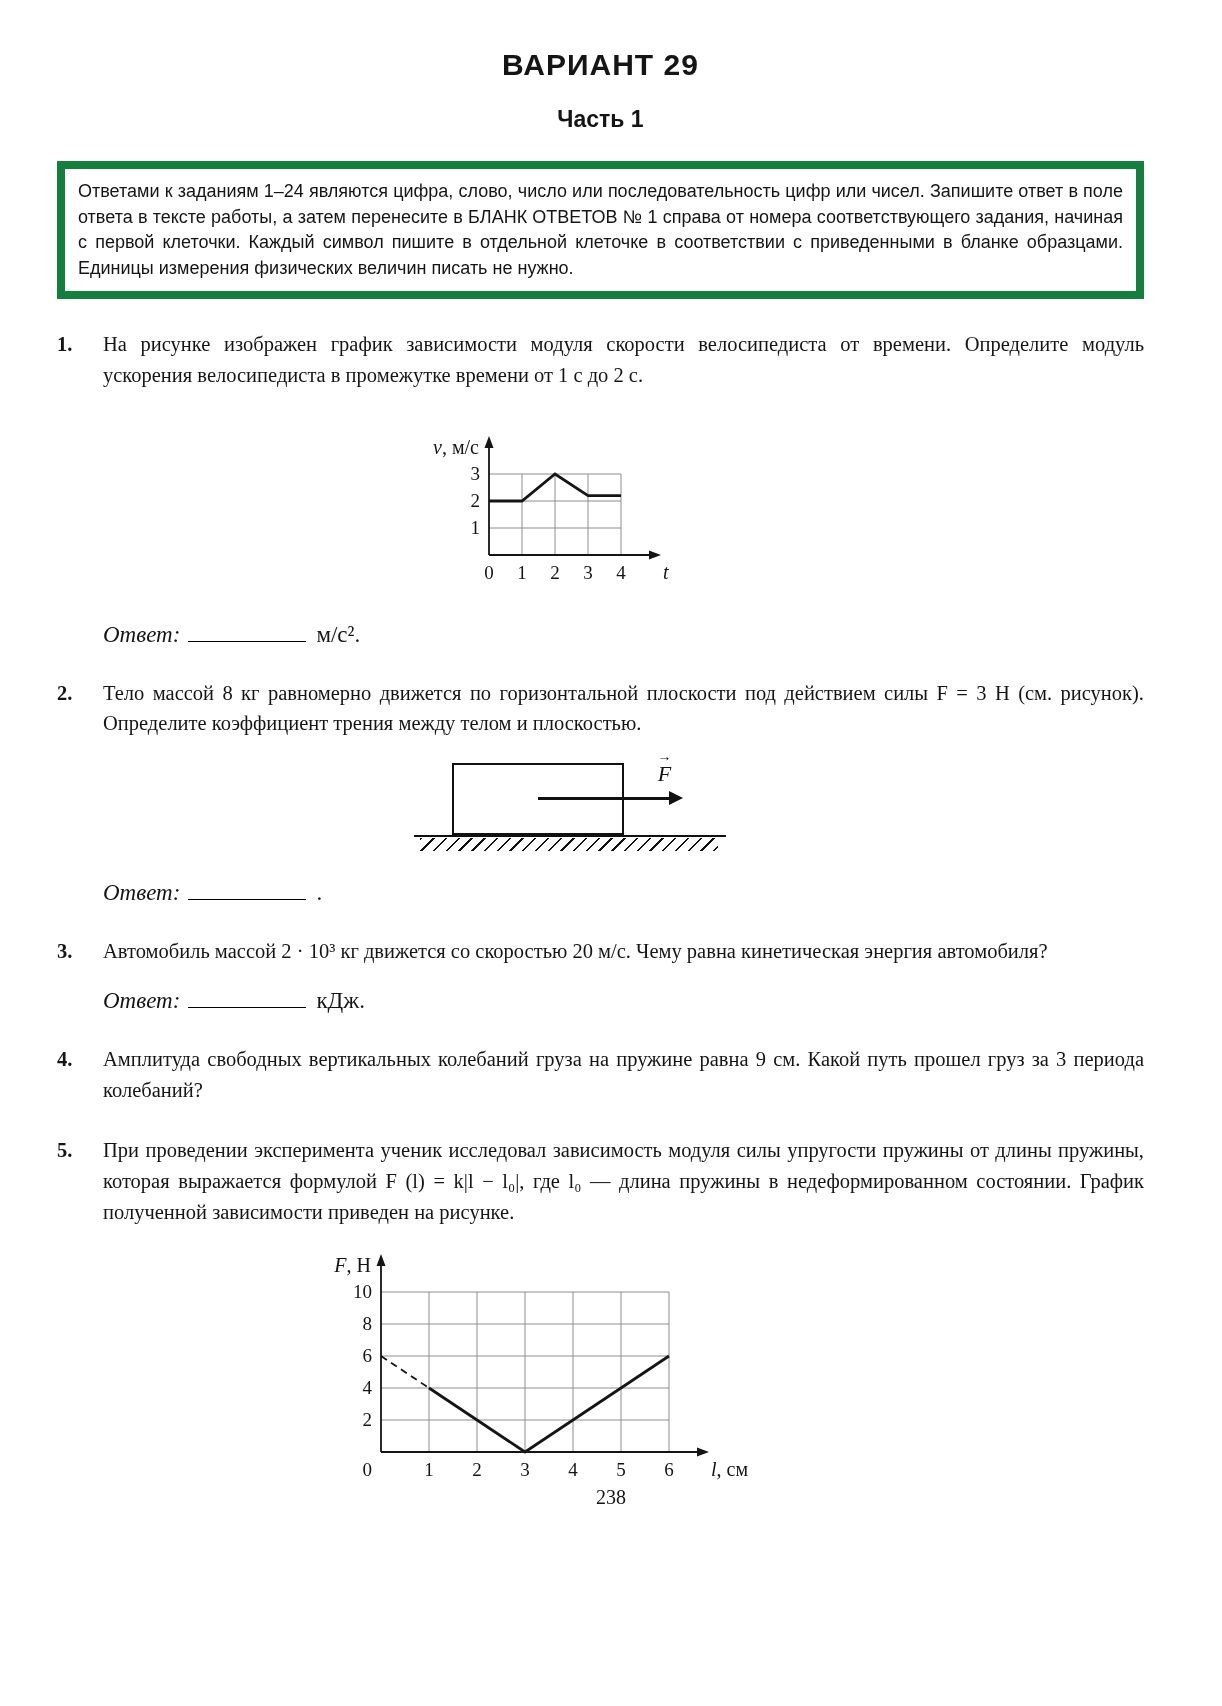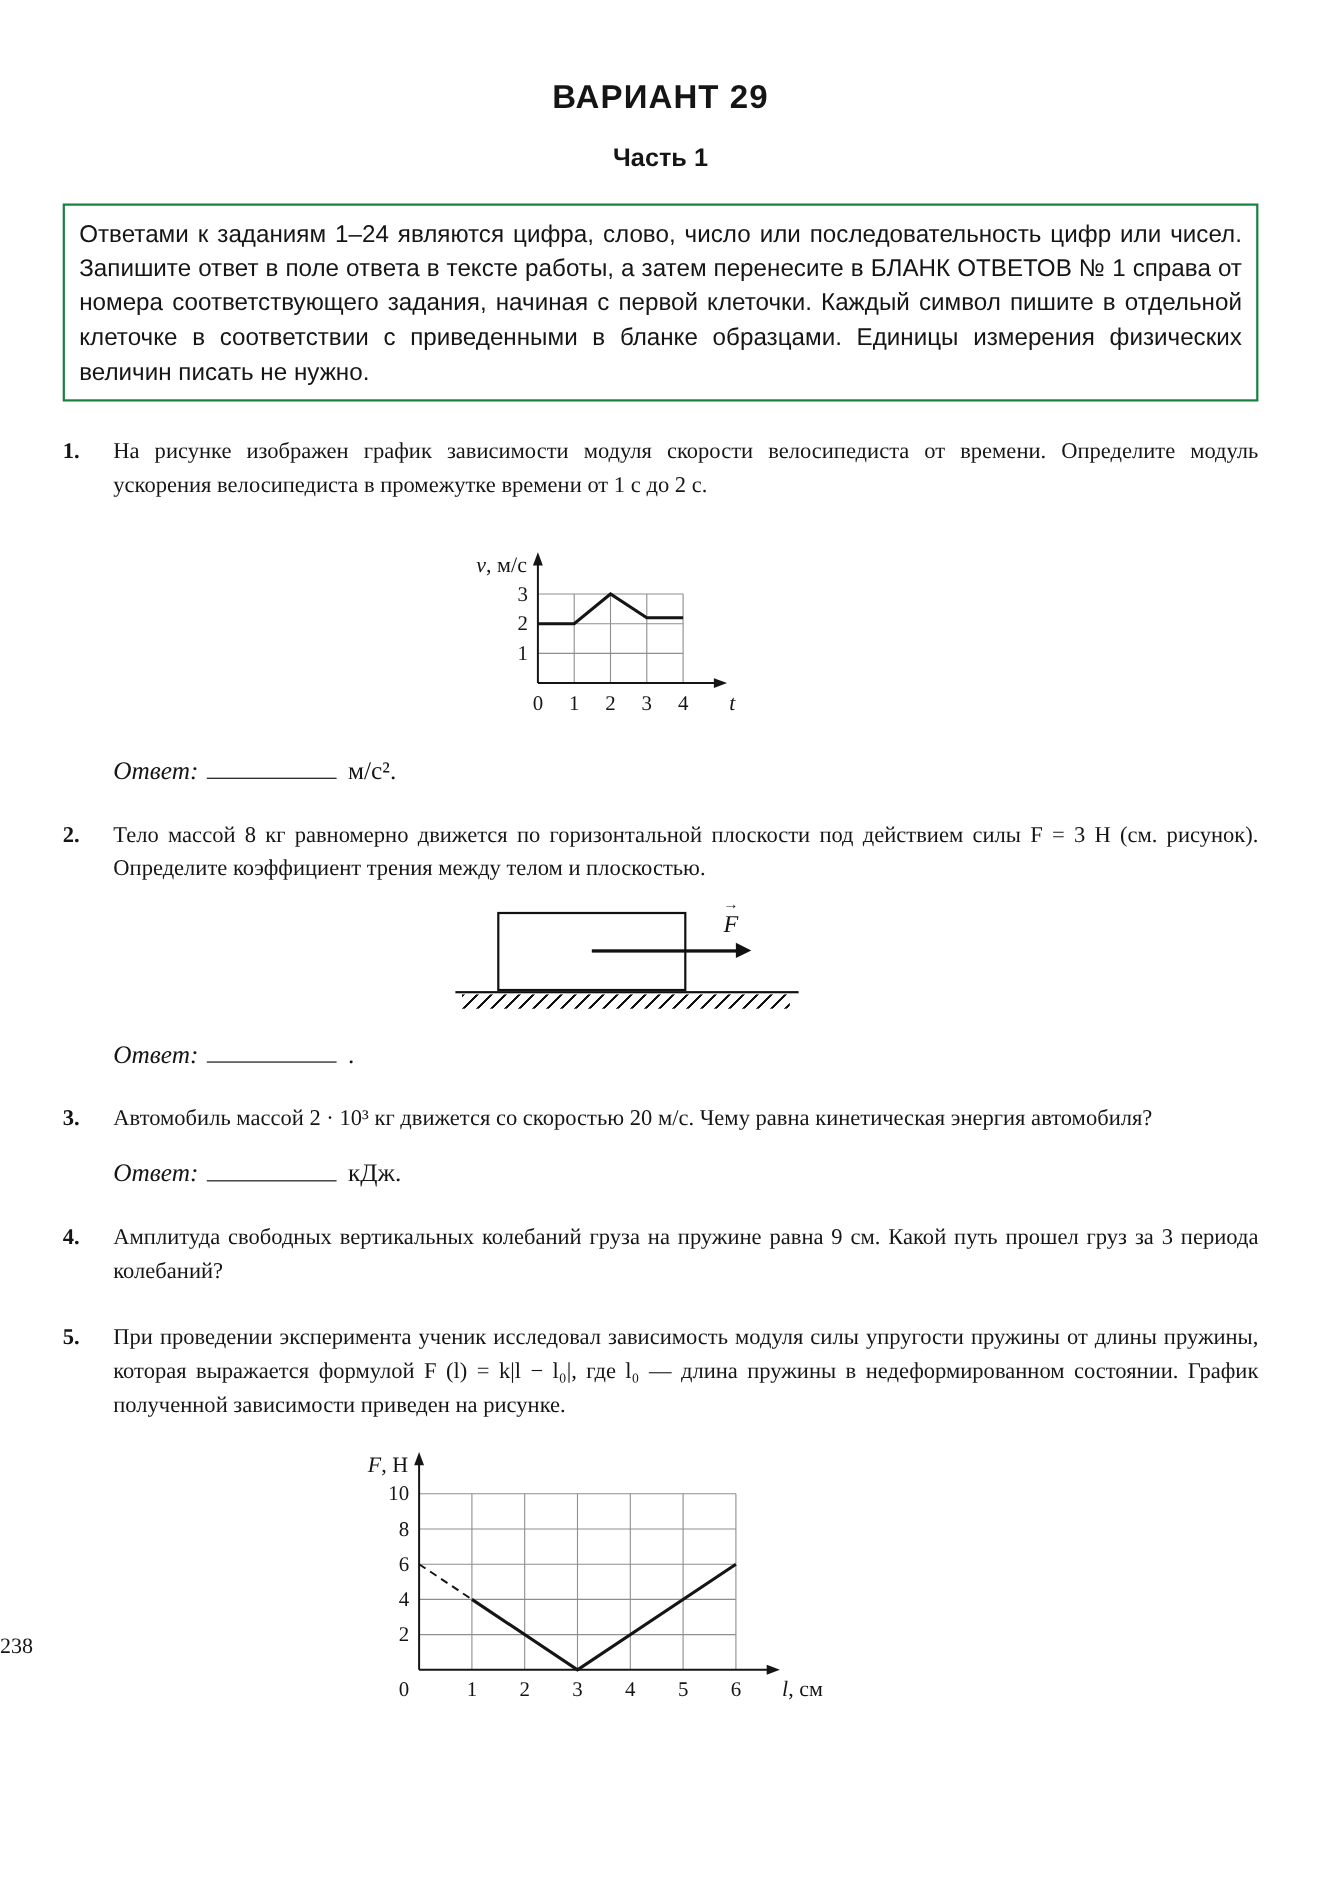--- a/index.html
+++ b/index.html
@@ -2,32 +2,32 @@
 <html><head>
 <meta charset="utf-8">
 <style>
   *{margin:0;padding:0;box-sizing:border-box;}
   html,body{background:#ffffff;}
   body{
     width:1222px;height:1706px;position:relative;
     font-family:"Liberation Serif",serif;color:#151515;
     -webkit-font-smoothing:antialiased;
   }
-  .page{padding:72px 78px 0 57px;}
+  .page{padding:48px 78px 0 57px;}
   .title{
     text-align:center;font-family:"Liberation Sans",sans-serif;
     font-size:30px;font-weight:bold;letter-spacing:1px;
   }
   .part{
     text-align:center;font-family:"Liberation Sans",sans-serif;
     font-size:23px;font-weight:bold;margin-top:24px;
   }
   .instructions{
-    margin-top:28px;border:2px solid #15803d;padding:10px 13px;
-    font-family:"Liberation Sans",sans-serif;font-size:22px;
+    margin-top:28px;border:8px solid #15803d;padding:10px 13px;
+    font-family:"Liberation Sans",sans-serif;font-size:18px;
     line-height:1.42;text-align:justify;
   }
   .task{display:flex;margin-top:30px;}
   .task .num{flex:0 0 46px;font-weight:bold;font-size:20.5px;line-height:1.5;}
   .task .text{flex:1;font-size:20.5px;line-height:1.5;text-align:justify;}
   .answer{margin:18px 0 0 46px;font-size:23px;}
   .alabel{font-style:italic;}
   .blank{
     display:inline-block;width:118px;height:1em;
     border-bottom:1.6px solid #000;margin:0 10px 0 8px;
@@ -46,21 +46,21 @@
     content:"";position:absolute;right:-13px;top:-6.4px;
     border-left:14px solid #111;border-top:7.5px solid transparent;border-bottom:7.5px solid transparent;
   }
   .f-label{position:absolute;left:244px;top:-3px;text-align:center;font-style:italic;font-size:22px;line-height:1;}
   .f-label .vec{display:block;font-style:normal;font-size:14px;line-height:.7;margin-bottom:1px;}
   .ground{position:absolute;left:0;top:80px;width:312px;border-top:2.6px solid #111;}
   .hatch{
     position:absolute;left:6px;top:83px;width:298px;height:13px;
     background:repeating-linear-gradient(135deg,#111 0,#111 1.7px,transparent 1.7px,transparent 9px);
   }
-  .pageno{position:absolute;top:1486px;left:0;width:100%;text-align:left;font-size:20px;}
+  .pageno{position:absolute;top:1486px;left:0;width:100%;text-align:center;font-size:20px;}
 </style>
 </head>
 <body>
 
 <div class="page">
 
   <h1 class="title">ВАРИАНТ 29</h1>
   <h2 class="part">Часть 1</h2>
 
   <div class="instructions">Ответами к заданиям 1–24 являются цифра, слово, число или последовательность цифр или чисел. Запишите ответ в поле ответа в тексте работы, а затем перенесите в БЛАНК ОТВЕТОВ № 1 справа от номера соответствующего задания, начиная с первой клеточки. Каждый символ пишите в отдельной клеточке в соответствии с приведенными в бланке образцами. Единицы измерения физических величин писать не нужно.</div>

